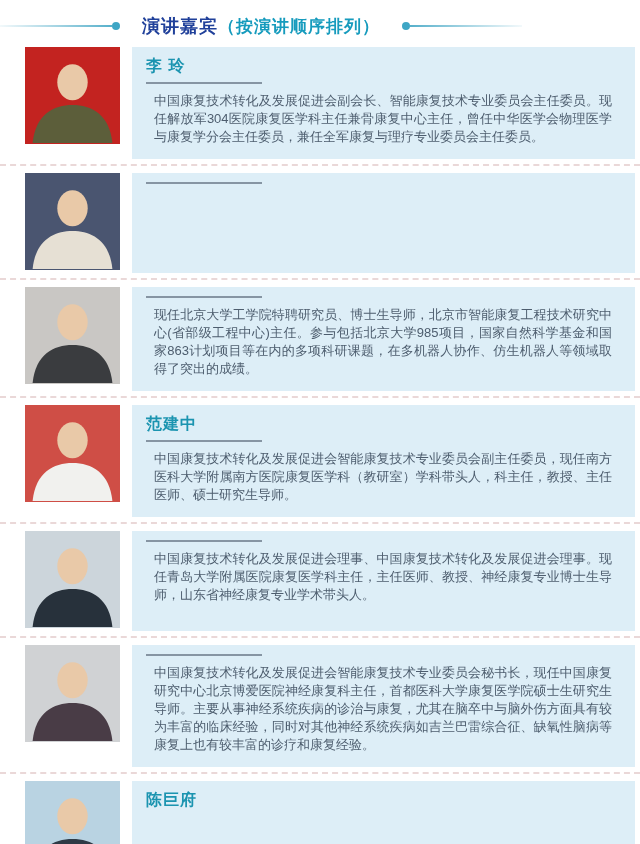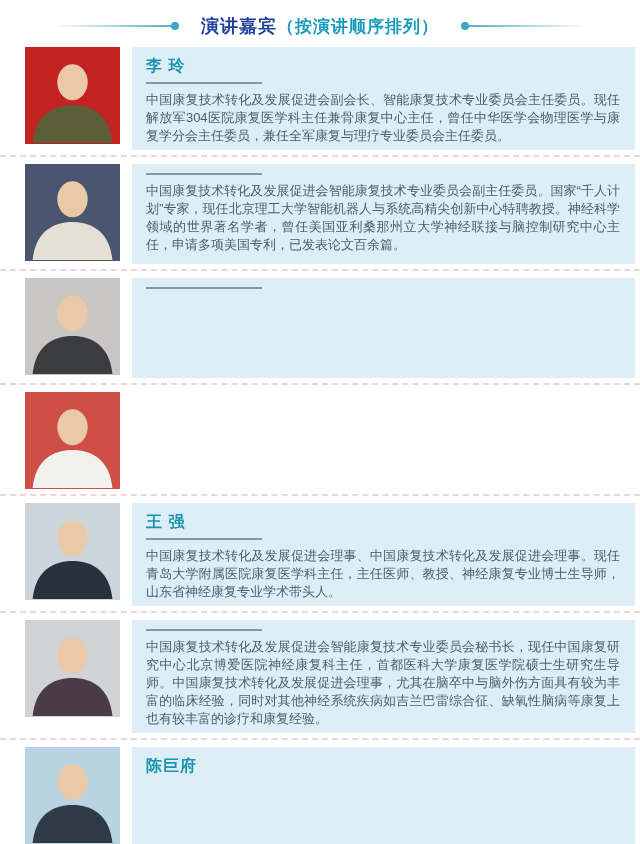--- a/index.html
+++ b/index.html
@@ -5,21 +5,21 @@
   html,body{margin:0;padding:0;background:#ffffff;}
   body{
     width:640px;min-height:844px;
     font-family:"Liberation Sans","DejaVu Sans",sans-serif;
     -webkit-font-smoothing:antialiased;
   }
   .page{width:640px;box-sizing:border-box;padding-top:10px;}
 
   
   .header{
-    display:flex;align-items:center;justify-content:center;
+    display:flex;align-items:center;
     height:32px;margin-bottom:5px;
   }
   .hline{position:relative;width:112px;height:2px;flex:none;}
   .hline-left{
     background:linear-gradient(to right,rgba(98,178,204,0.08),#57b0cb);
     margin-right:30px;
   }
   .hline-left::after{
     content:"";position:absolute;right:-8px;top:-3px;
     width:8px;height:8px;border-radius:50%;background:#3ea6c5;
@@ -54,21 +54,21 @@
     padding:9px 15px 5px 14px;
   }
   .name{
     margin:0 0 5px 0;font-size:16px;font-weight:bold;
     color:#1b94b0;letter-spacing:1px;
   }
   .name-divider{
     width:116px;height:2px;background:#8695a3;margin:0 0 7px 0;
   }
   .bio{
-    margin:0;font-size:13px;line-height:18px;color:#4d5d6e;
+    margin:8px;font-size:13px;line-height:18px;color:#4d5d6e;
     text-align:justify;
   }
   .sep{
     border:none;border-top:2px dashed #ead8d8;
     margin:5px 0 7px 0;height:0;
   }
 </style>
 </head>
 <body>
 
@@ -99,73 +99,77 @@
 
     <section class="row">
       <div class="photo" style="background: rgb(74, 85, 112);">
         <svg viewBox="0 0 100 100" style="color: rgb(230, 224, 212);">
           <ellipse cx="50" cy="36" rx="16" ry="19" fill="#e9c9a8"></ellipse>
           <path d="M8 100 C11 70 30 60 50 60 C70 60 89 70 92 100 Z" fill="currentColor"></path>
         </svg>
       </div>
       <div class="card">
         <div class="name-divider"></div>
-        <p class="bio">中国康复技术转化及发展促进会智能康复技术专业委员会副主任委员。国家“千人计划”专家，现任北京理工大学智能机器人与系统高精尖创新中心特聘教授。神经科学领域的世界著名学者，曾任美国亚利桑那州立大学神经联接与脑控制研究中心主任，申请多项美国专利，已发表论文百余篇。</p>
       </div>
     </section>
     <hr class="sep">
 
     <section class="row">
       <div class="photo" style="background: rgb(201, 199, 196);">
         <svg viewBox="0 0 100 100" style="color: rgb(58, 60, 63);">
           <ellipse cx="50" cy="36" rx="16" ry="19" fill="#e9c9a8"></ellipse>
           <path d="M8 100 C11 70 30 60 50 60 C70 60 89 70 92 100 Z" fill="currentColor"></path>
         </svg>
       </div>
       <div class="card">
         <div class="name-divider"></div>
+        <p class="bio">现任北京大学工学院特聘研究员、博士生导师，北京市智能康复工程技术研究中心(省部级工程中心)主任。参与包括北京大学985项目，国家自然科学基金和国家863计划项目等在内的多项科研课题，在多机器人协作、仿生机器人等领域取得了突出的成绩。</p>
       </div>
     </section>
     <hr class="sep">
 
     <section class="row">
       <div class="photo" style="background: rgb(207, 78, 70);">
         <svg viewBox="0 0 100 100" style="color: rgb(241, 241, 238);">
           <ellipse cx="50" cy="36" rx="16" ry="19" fill="#e9c9a8"></ellipse>
           <path d="M8 100 C11 70 30 60 50 60 C70 60 89 70 92 100 Z" fill="currentColor"></path>
         </svg>
+      </div>
+      <div class="card">
+        <h2 class="name">范建中</h2>
+        <div class="name-divider"></div>
+        <p class="bio">中国康复技术转化及发展促进会智能康复技术专业委员会副主任委员，现任南方医科大学附属南方医院康复医学科（教研室）学科带头人，科主任，教授、主任医师、硕士研究生导师。</p>
       </div>
     </section>
     <hr class="sep">
 
     <section class="row">
       <div class="photo" style="background: rgb(204, 213, 219);">
         <svg viewBox="0 0 100 100" style="color: rgb(39, 49, 59);">
           <ellipse cx="50" cy="36" rx="16" ry="19" fill="#e9c9a8"></ellipse>
           <path d="M8 100 C11 70 30 60 50 60 C70 60 89 70 92 100 Z" fill="currentColor"></path>
         </svg>
       </div>
       <div class="card">
-        <h2 class="name">王 强</h2>
         <div class="name-divider"></div>
         <p class="bio">中国康复技术转化及发展促进会理事、中国康复技术转化及发展促进会理事。现任青岛大学附属医院康复医学科主任，主任医师、教授、神经康复专业博士生导师，山东省神经康复专业学术带头人。</p>
       </div>
     </section>
     <hr class="sep">
 
     <section class="row">
       <div class="photo" style="background: rgb(208, 210, 212);">
         <svg viewBox="0 0 100 100" style="color: rgb(73, 60, 70);">
           <ellipse cx="50" cy="36" rx="16" ry="19" fill="#e9c9a8"></ellipse>
           <path d="M8 100 C11 70 30 60 50 60 C70 60 89 70 92 100 Z" fill="currentColor"></path>
         </svg>
       </div>
       <div class="card">
         <div class="name-divider"></div>
-        <p class="bio">中国康复技术转化及发展促进会智能康复技术专业委员会秘书长，现任中国康复研究中心北京博爱医院神经康复科主任，首都医科大学康复医学院硕士生研究生导师。中国康复技术转化及发展促进会理事，尤其在脑卒中与脑外伤方面具有较为丰富的临床经验，同时对其他神经系统疾病如吉兰巴雷综合征、缺氧性脑病等康复上也有较丰富的诊疗和康复经验。</p>
+        <p class="bio">中国康复技术转化及发展促进会智能康复技术专业委员会秘书长，现任中国康复研究中心北京博爱医院神经康复科主任，首都医科大学康复医学院硕士生研究生导师。主要从事神经系统疾病的诊治与康复，尤其在脑卒中与脑外伤方面具有较为丰富的临床经验，同时对其他神经系统疾病如吉兰巴雷综合征、缺氧性脑病等康复上也有较丰富的诊疗和康复经验。</p>
       </div>
     </section>
     <hr class="sep">
 
     <section class="row">
       <div class="photo" style="background: rgb(185, 211, 226);">
         <svg viewBox="0 0 100 100" style="color: rgb(46, 58, 70);">
           <ellipse cx="50" cy="36" rx="16" ry="19" fill="#e9c9a8"></ellipse>
           <path d="M8 100 C11 70 30 60 50 60 C70 60 89 70 92 100 Z" fill="currentColor"></path>
         </svg>

